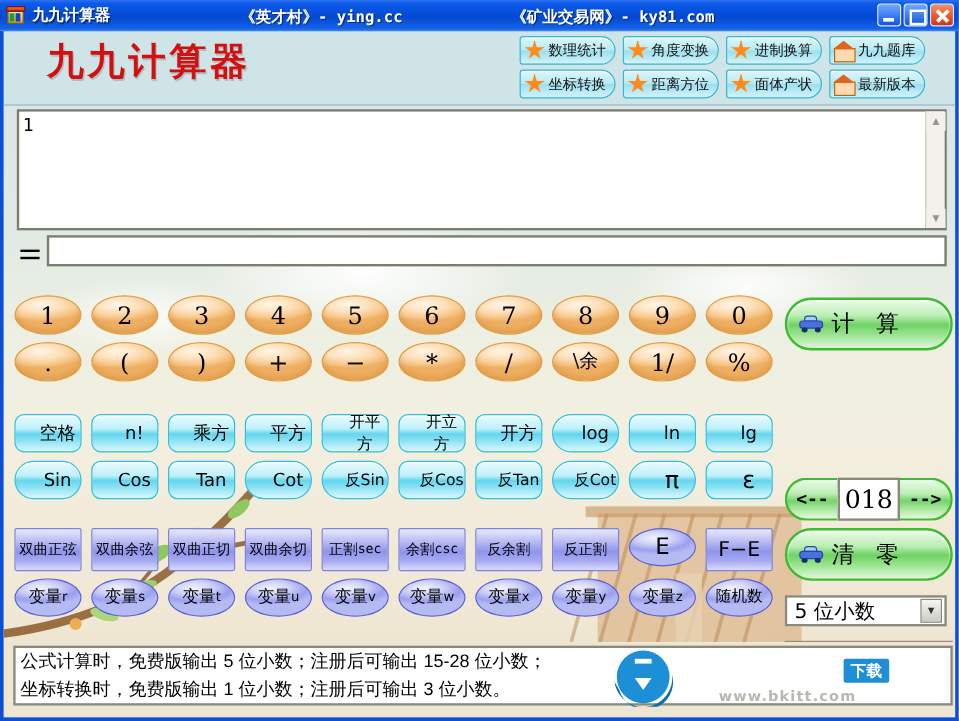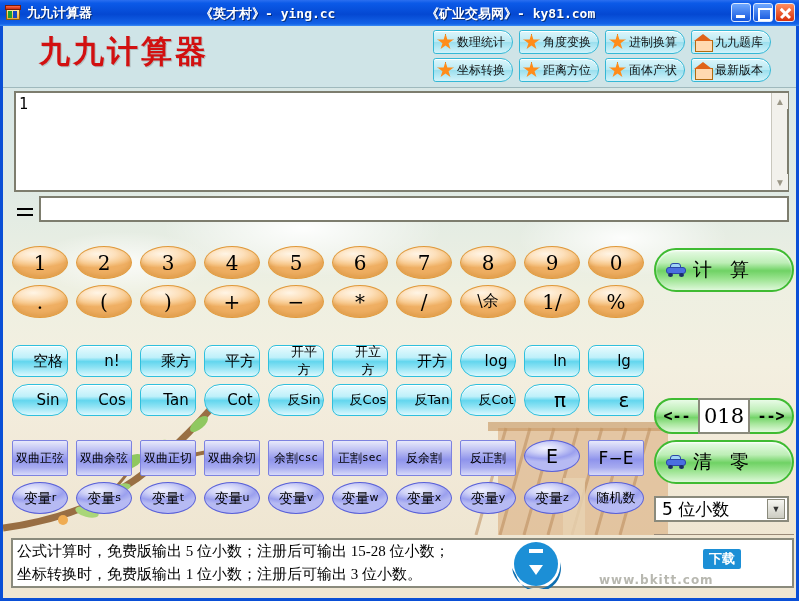--- a/index.html
+++ b/index.html
@@ -312,21 +312,21 @@
   
   #statusbar {
     position:absolute; left:3px; top:535px; width:793px; height:63px;
     background:#efe6d2; overflow:hidden;
   }
   #status-box {
     position:absolute; left:8px; top:3px; width:783px; height:50px;
     background:#fff; border:2px solid #8a8a7c; overflow:hidden;
   }
   .status-line {
-    font-family:Liberation Serif, serif;
+    font-family:Liberation Sans, sans-serif;
     font-size:15px; color:#000; white-space:nowrap; padding-left:4px; line-height:23px;
   }
   #watermark {
     position:absolute; left:495px; top:4px; width:290px; height:50px;
     pointer-events:none;
   }
   #wm-url {
     position:absolute; left:596px; top:38px;
     font-family:"DejaVu Sans","Liberation Sans",sans-serif;
     font-size:12px; font-weight:bold; color:#b8b8b0; letter-spacing:1px;
@@ -519,26 +519,26 @@
       </div>
       <div class="key k-blue">
         <span>双曲</span>
         <span>正切</span>
       </div>
       <div class="key k-blue">
         <span>双曲</span>
         <span>余切</span>
       </div>
       <div class="key k-blue">
+        <span>正割</span>
+        <span class="sub">sec</span>
+      </div>
+      <div class="key k-blue">
         <span>余割</span>
         <span class="sub">csc</span>
-      </div>
-      <div class="key k-blue">
-        <span>正割</span>
-        <span class="sub">sec</span>
       </div>
       <div class="key k-blue">
         <span>反余割</span>
       </div>
       <div class="key k-blue">
         <span>反正割</span>
       </div>
       <div class="key k-blue oval" style="font-size:19px;">
         <span>E</span>
       </div>

